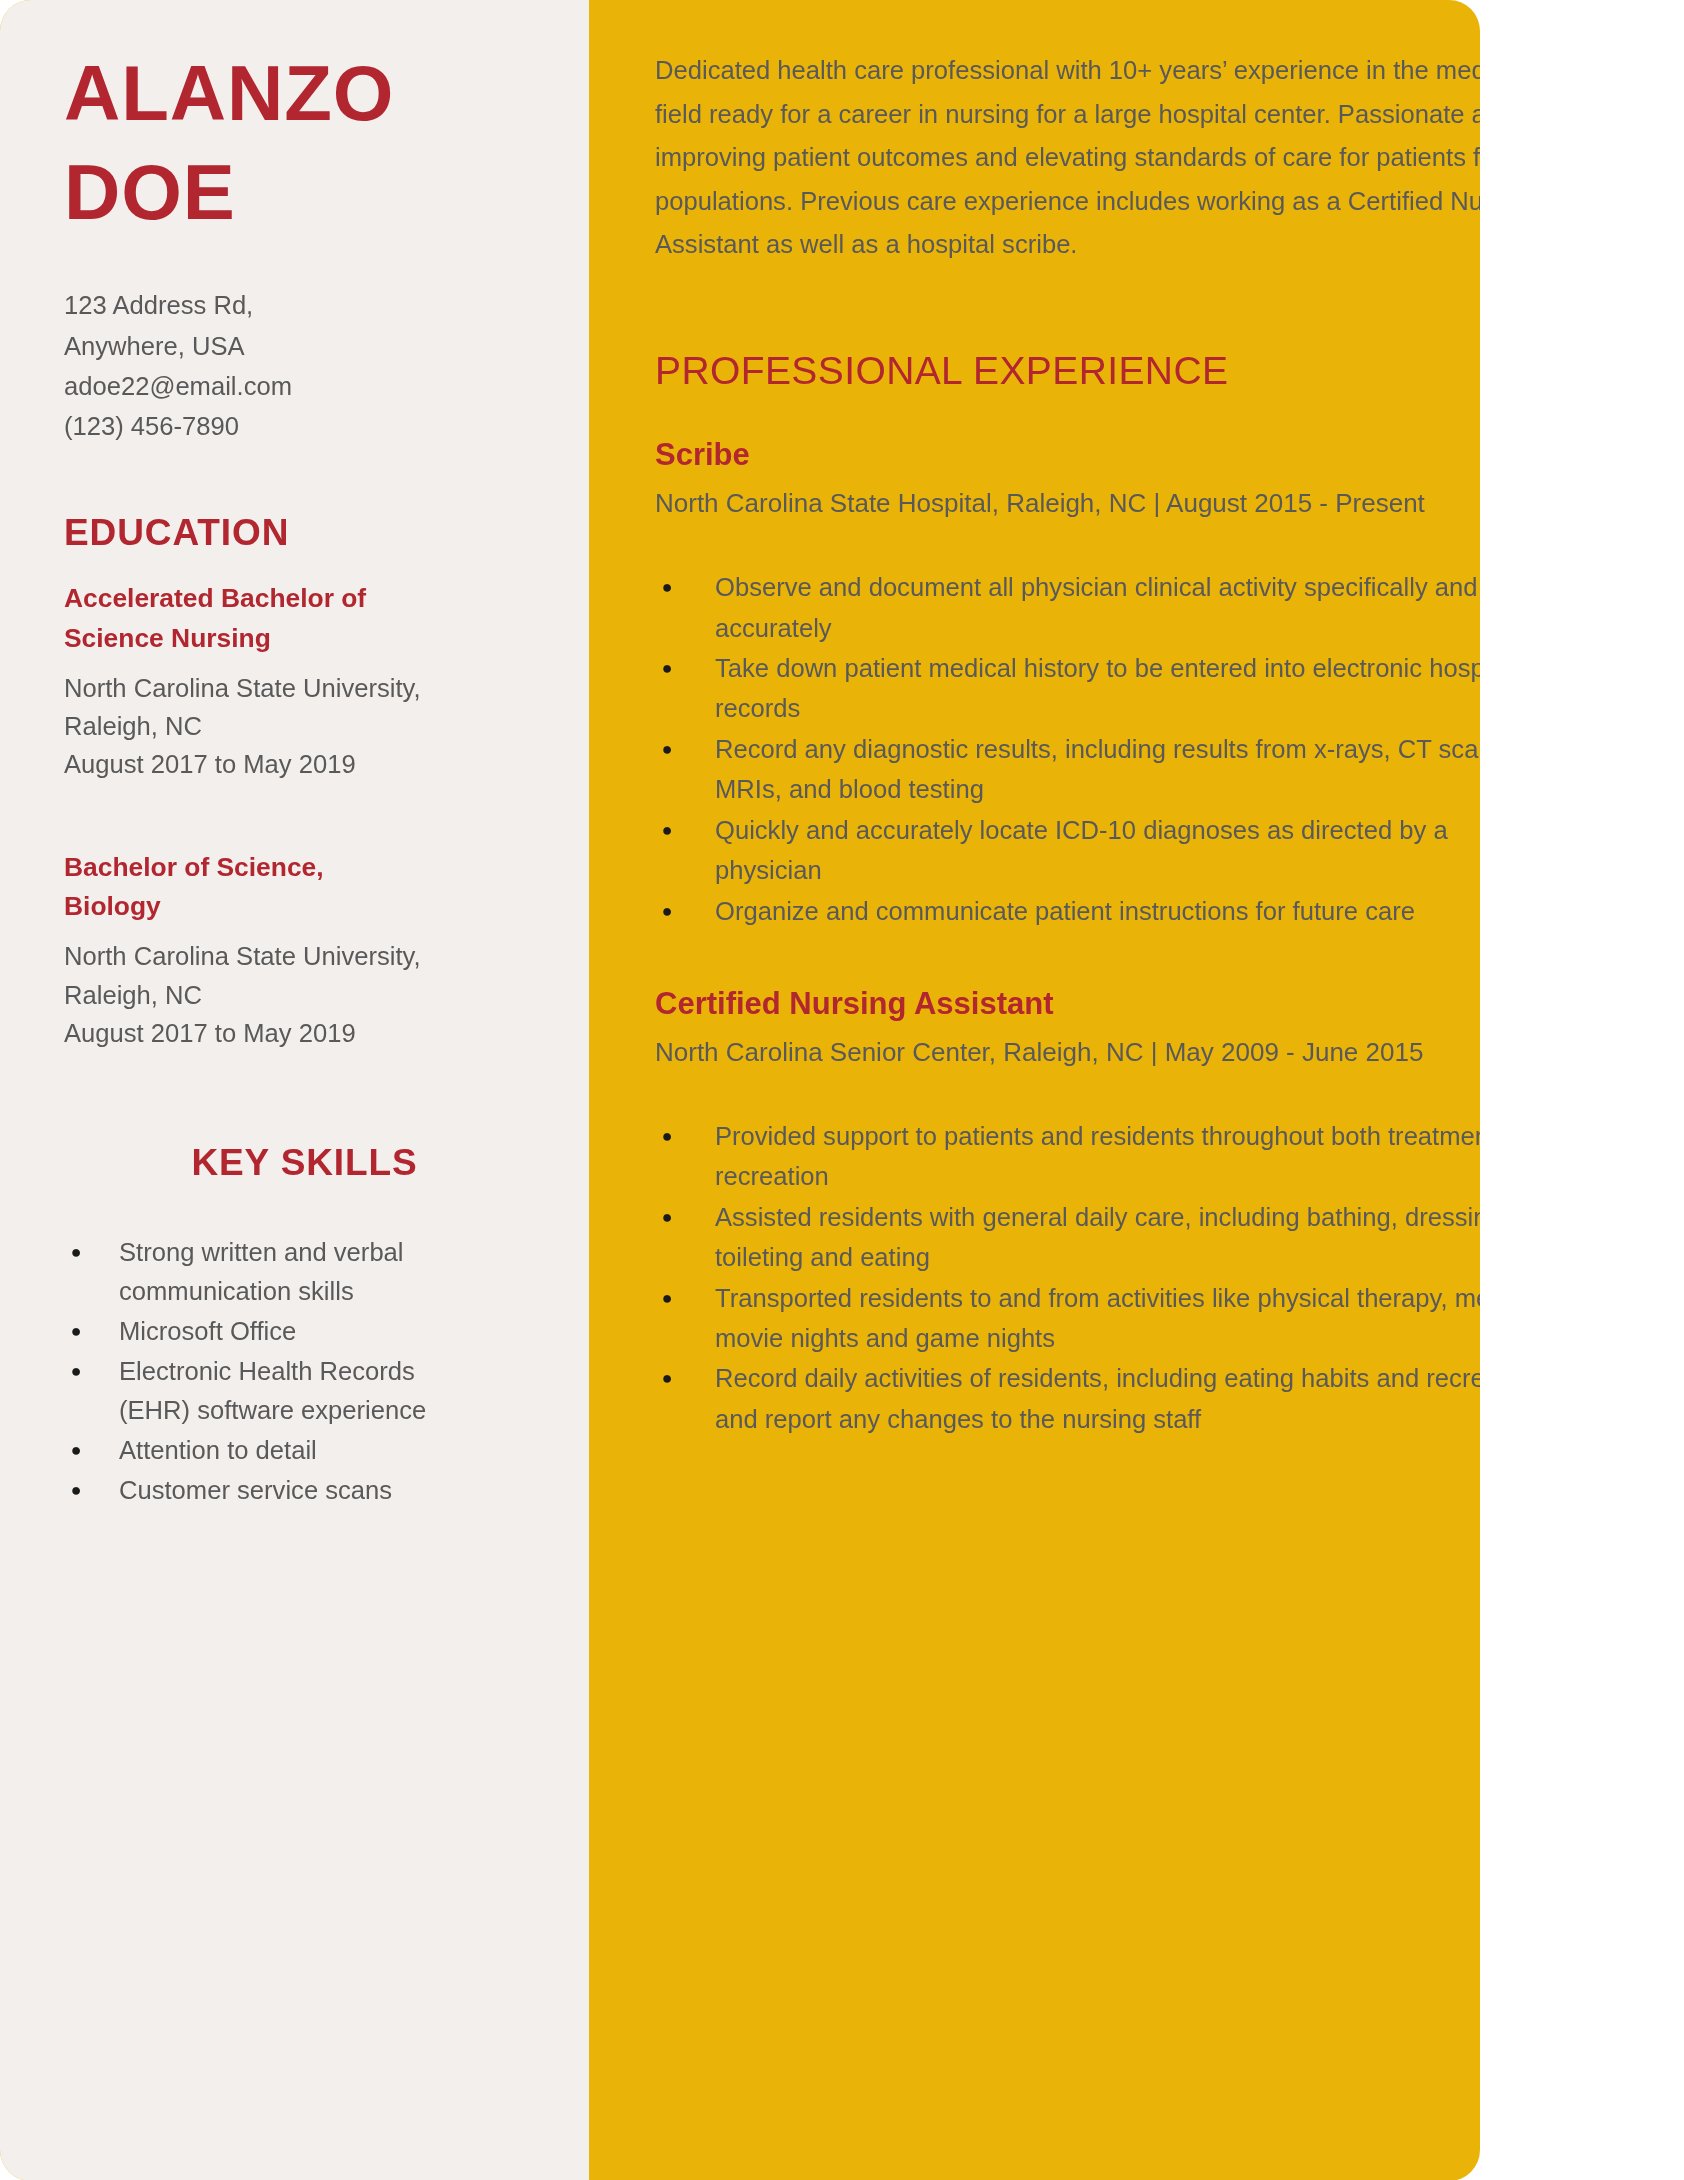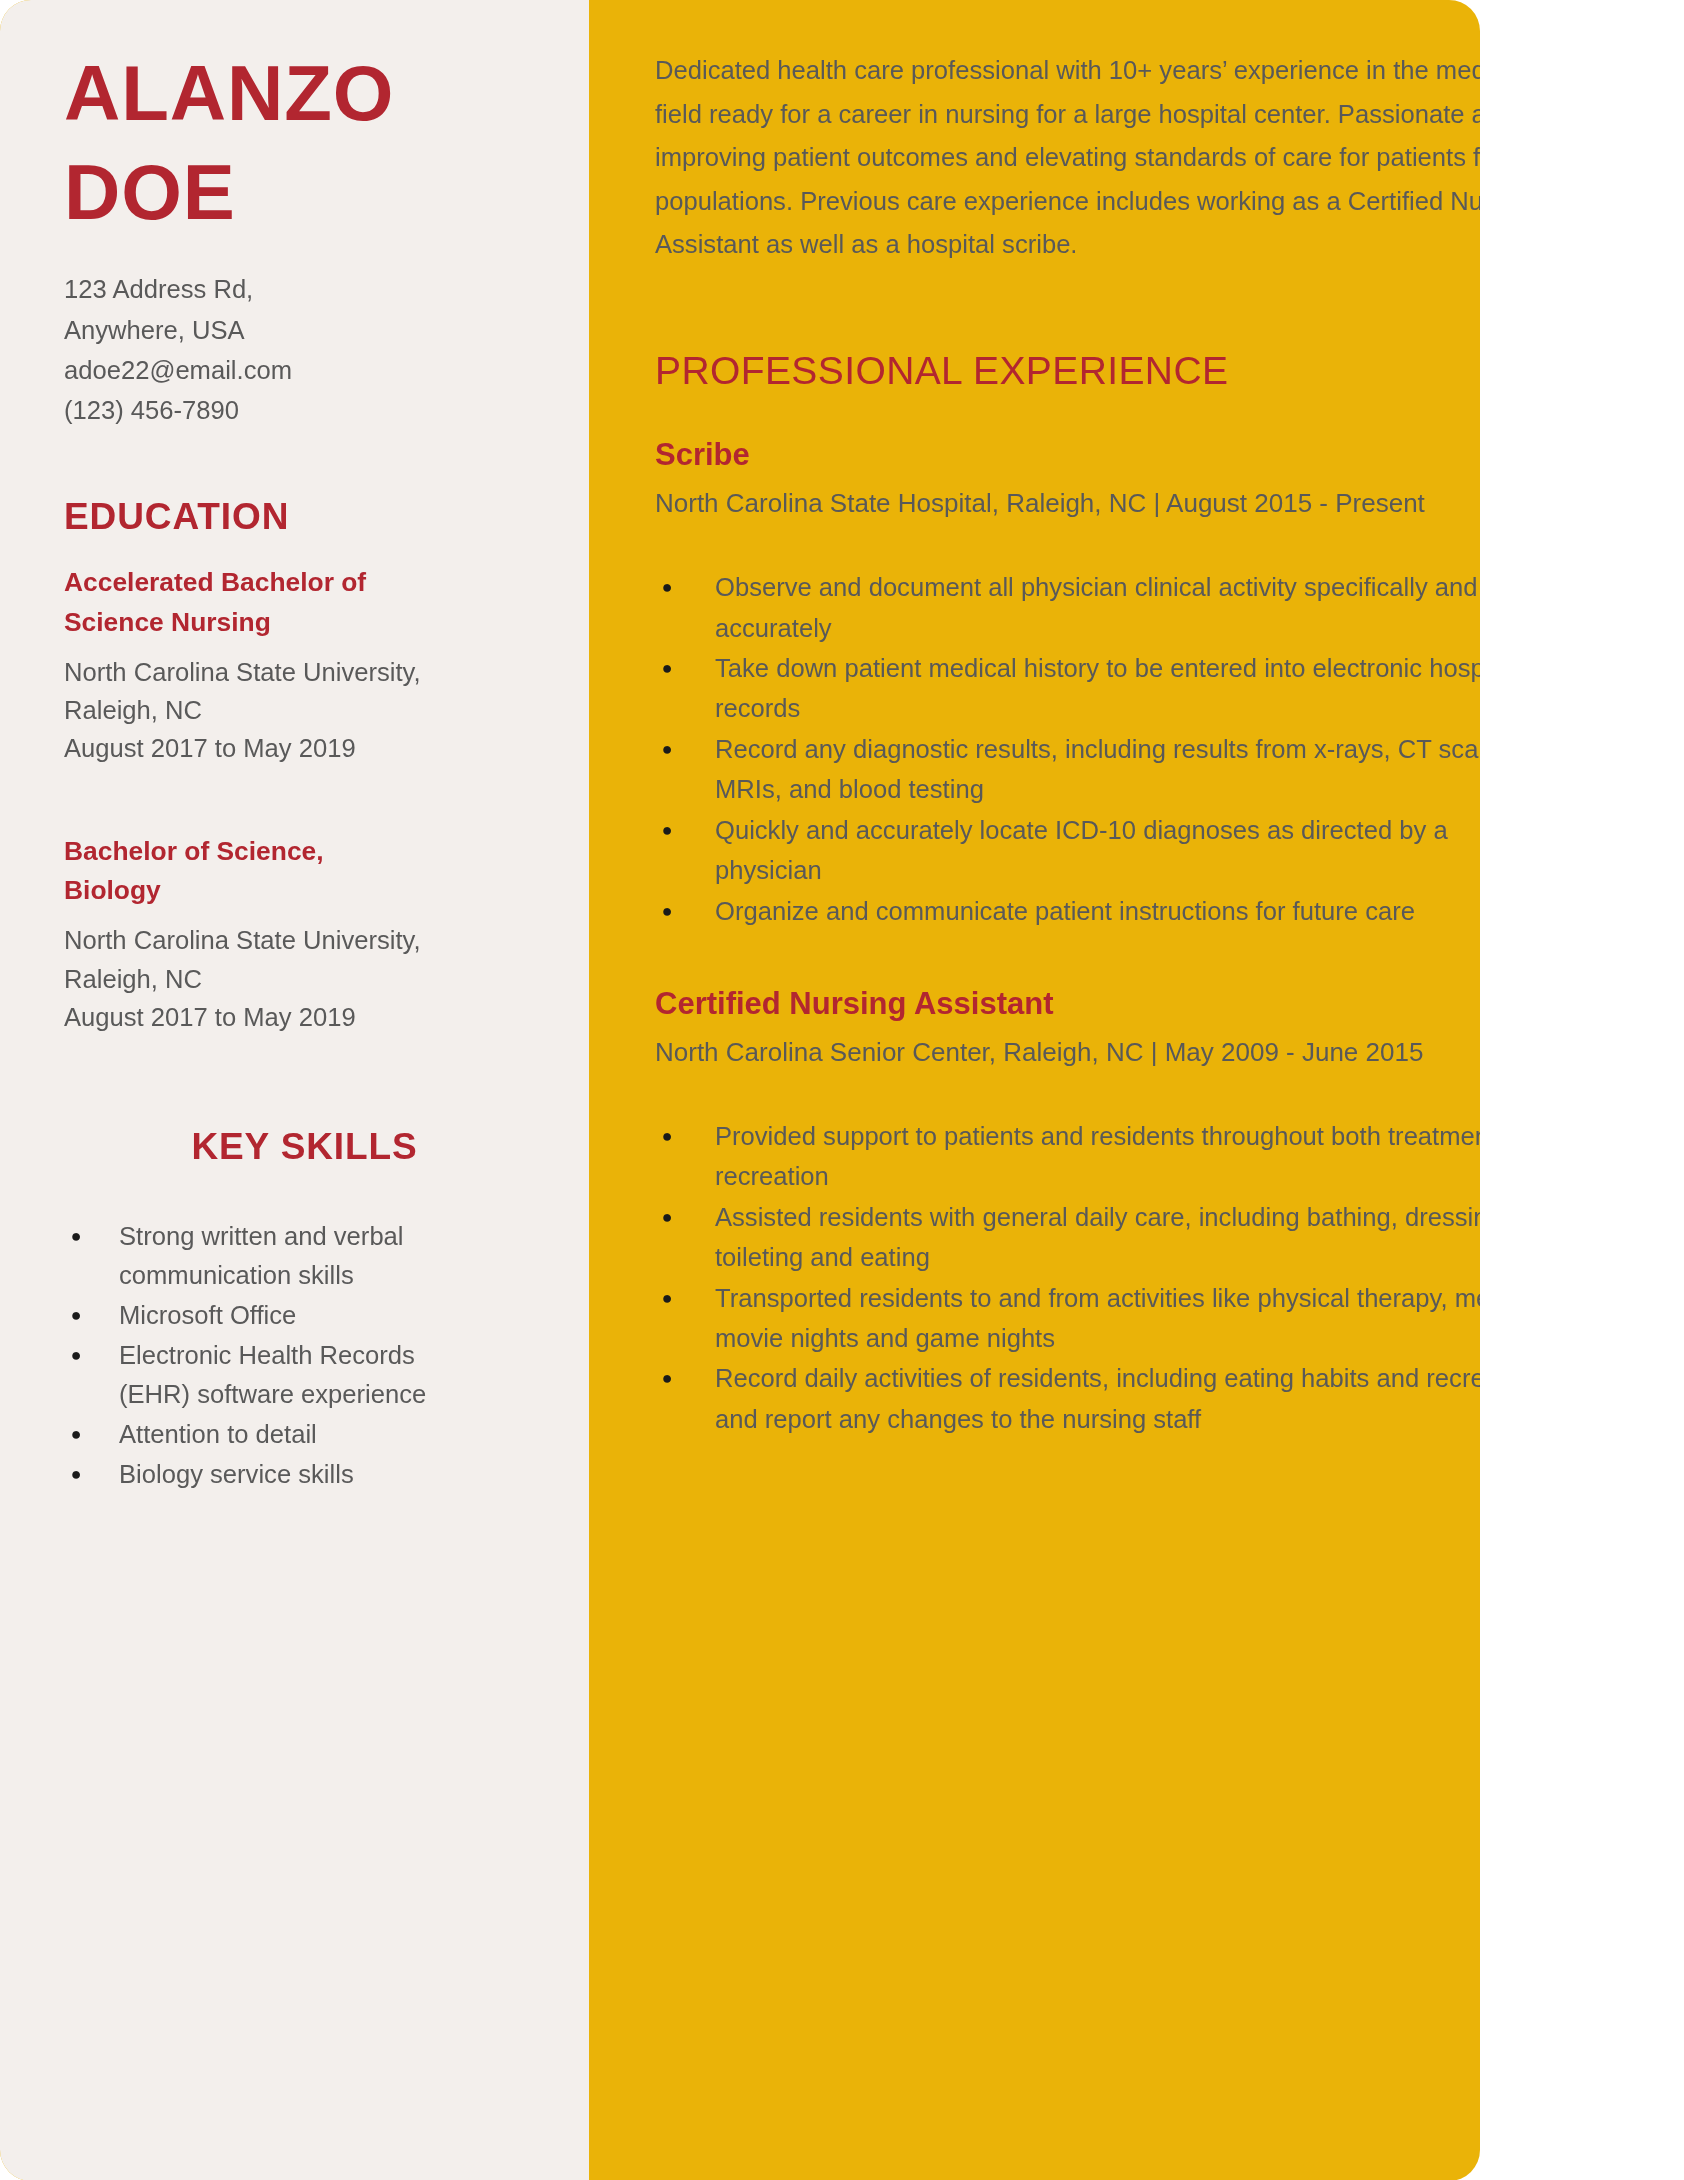--- a/index.html
+++ b/index.html
@@ -27,21 +27,21 @@
     padding: 44px 44px 0 64px;
   }
   .name {
     color: #b22630;
     font-weight: bold;
     font-size: 78px;
     line-height: 1.27;
     letter-spacing: 0.9px;
   }
   .contact {
-    margin-top: 27px;
+    margin-top: 43px;
     color: #595959;
     font-size: 25.6px;
     line-height: 1.58;
   }
   .side-heading {
     margin-top: 64px;
     color: #b22630;
     font-weight: bold;
     font-size: 37px;
     letter-spacing: 0.9px;
@@ -199,21 +199,21 @@
       <div class="skill-item">
         <span class="dot">●</span>
         <span class="skill-text">Electronic Health Records (EHR) software experience</span>
       </div>
       <div class="skill-item">
         <span class="dot">●</span>
         <span class="skill-text">Attention to detail</span>
       </div>
       <div class="skill-item">
         <span class="dot">●</span>
-        <span class="skill-text">Biology service skills</span>
+        <span class="skill-text">Customer service scans</span>
       </div>
     </div>
 
   </aside>
 
   <main class="main">
 
     <p class="summary" style="margin:0">Dedicated health care professional with 10+ years’ experience in the medical field ready for a career in nursing for a large hospital center. Passionate about improving patient outcomes and elevating standards of care for patients from all populations. Previous care experience includes working as a Certified Nurse Assistant as well as a hospital scribe.</p>
 
     <div class="main-heading">PROFESSIONAL EXPERIENCE</div>

